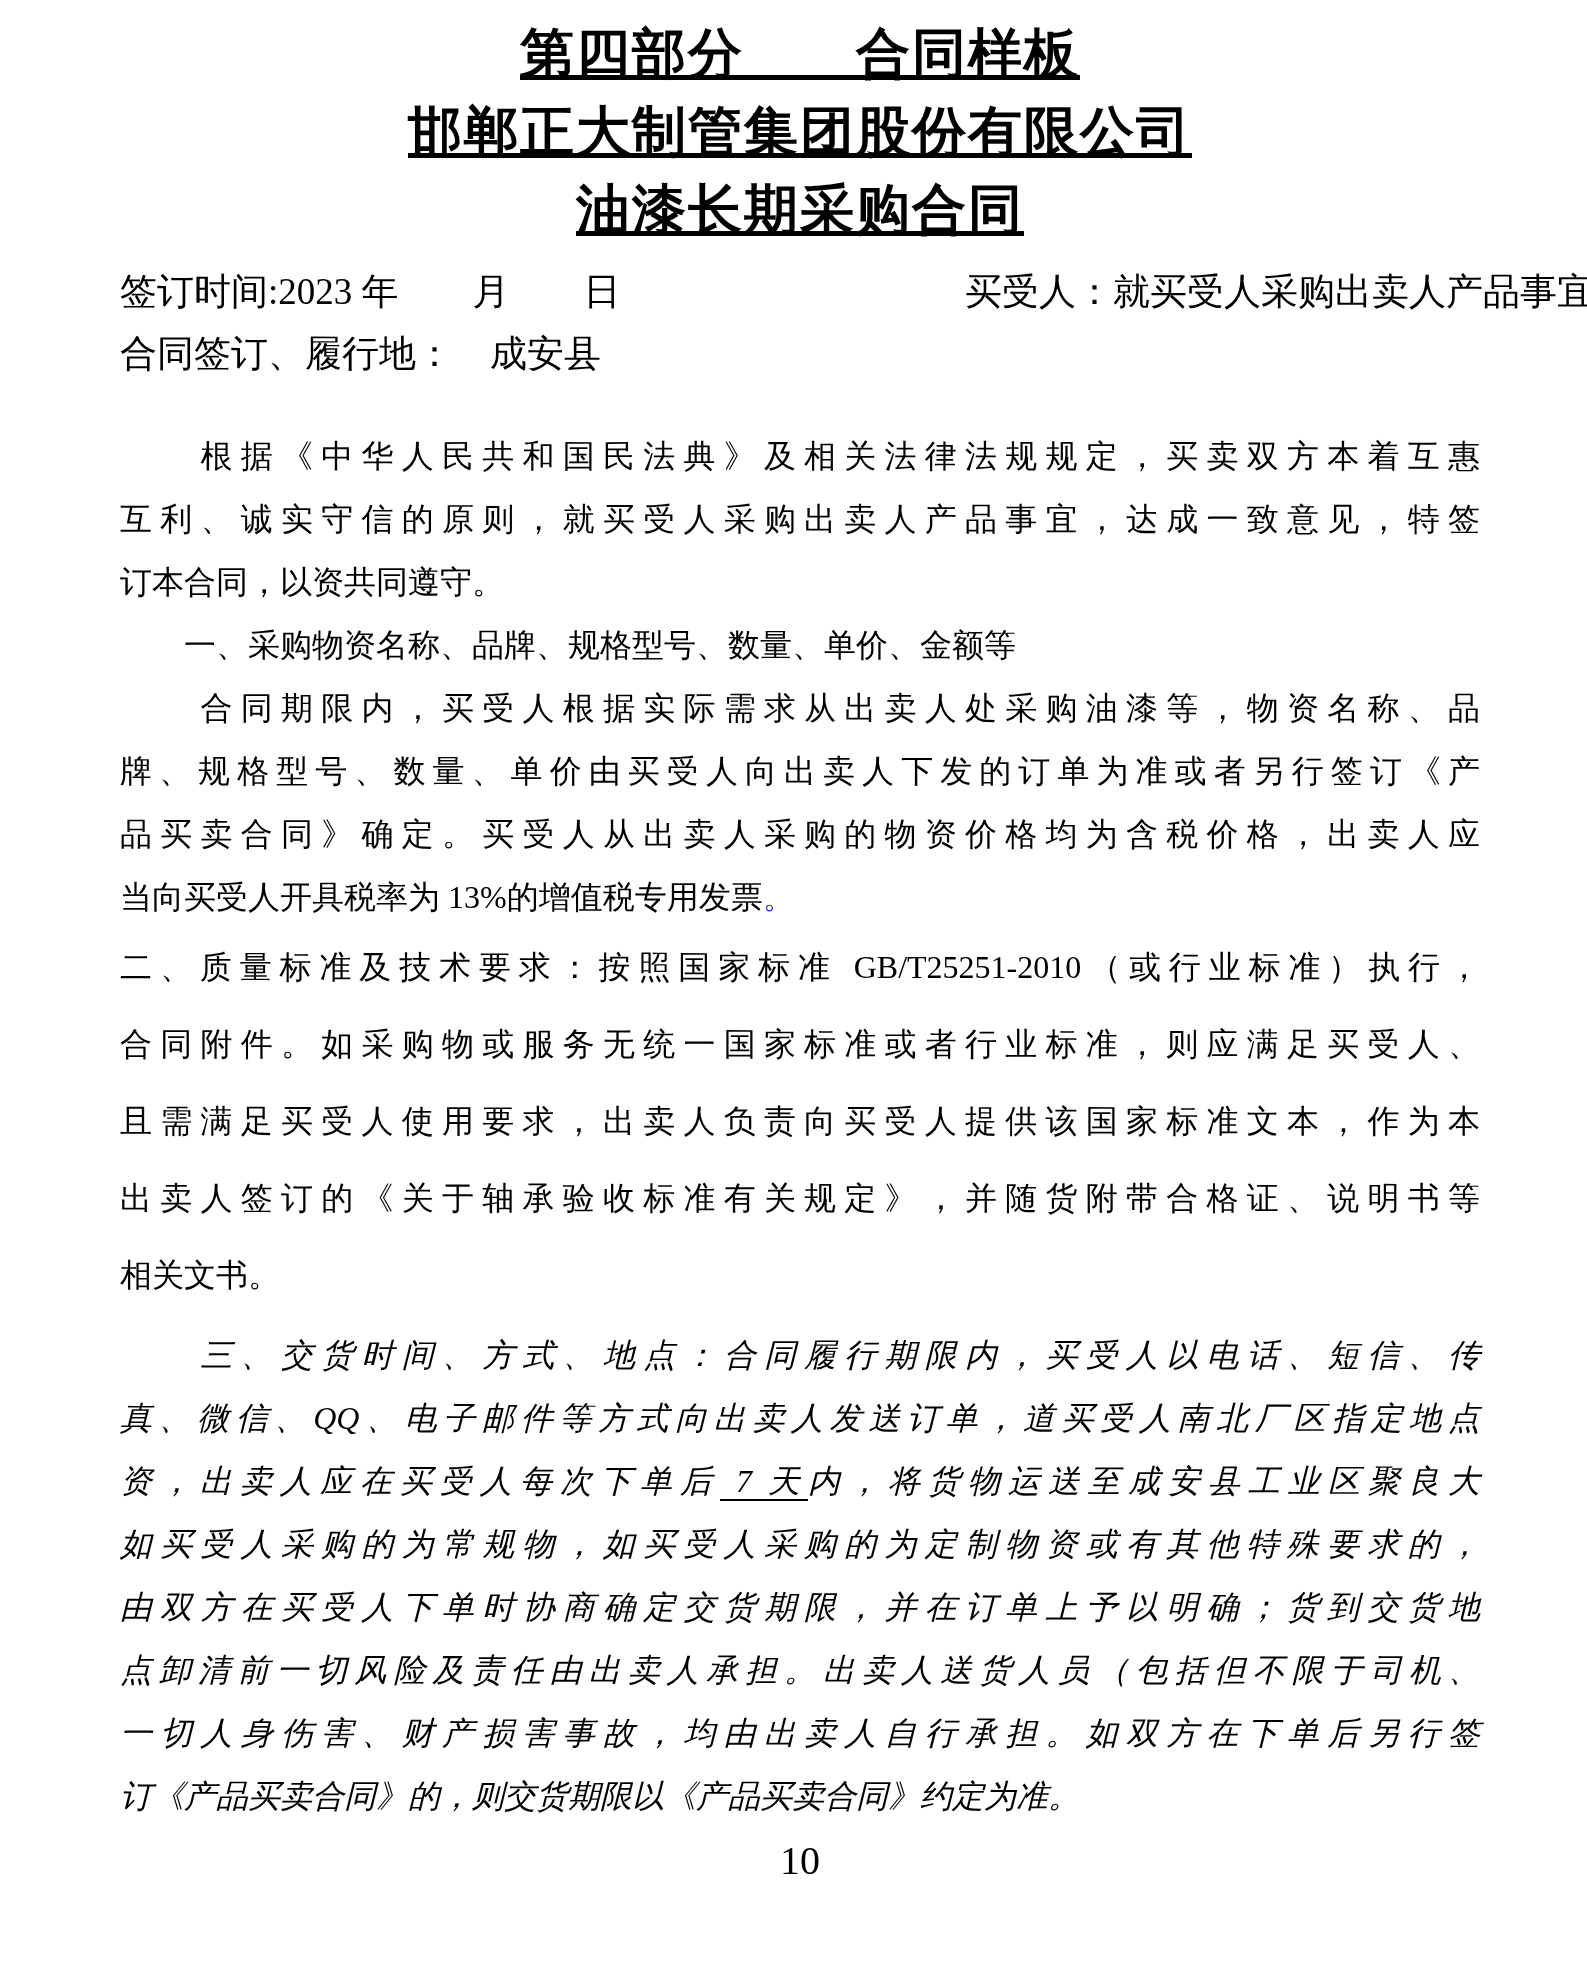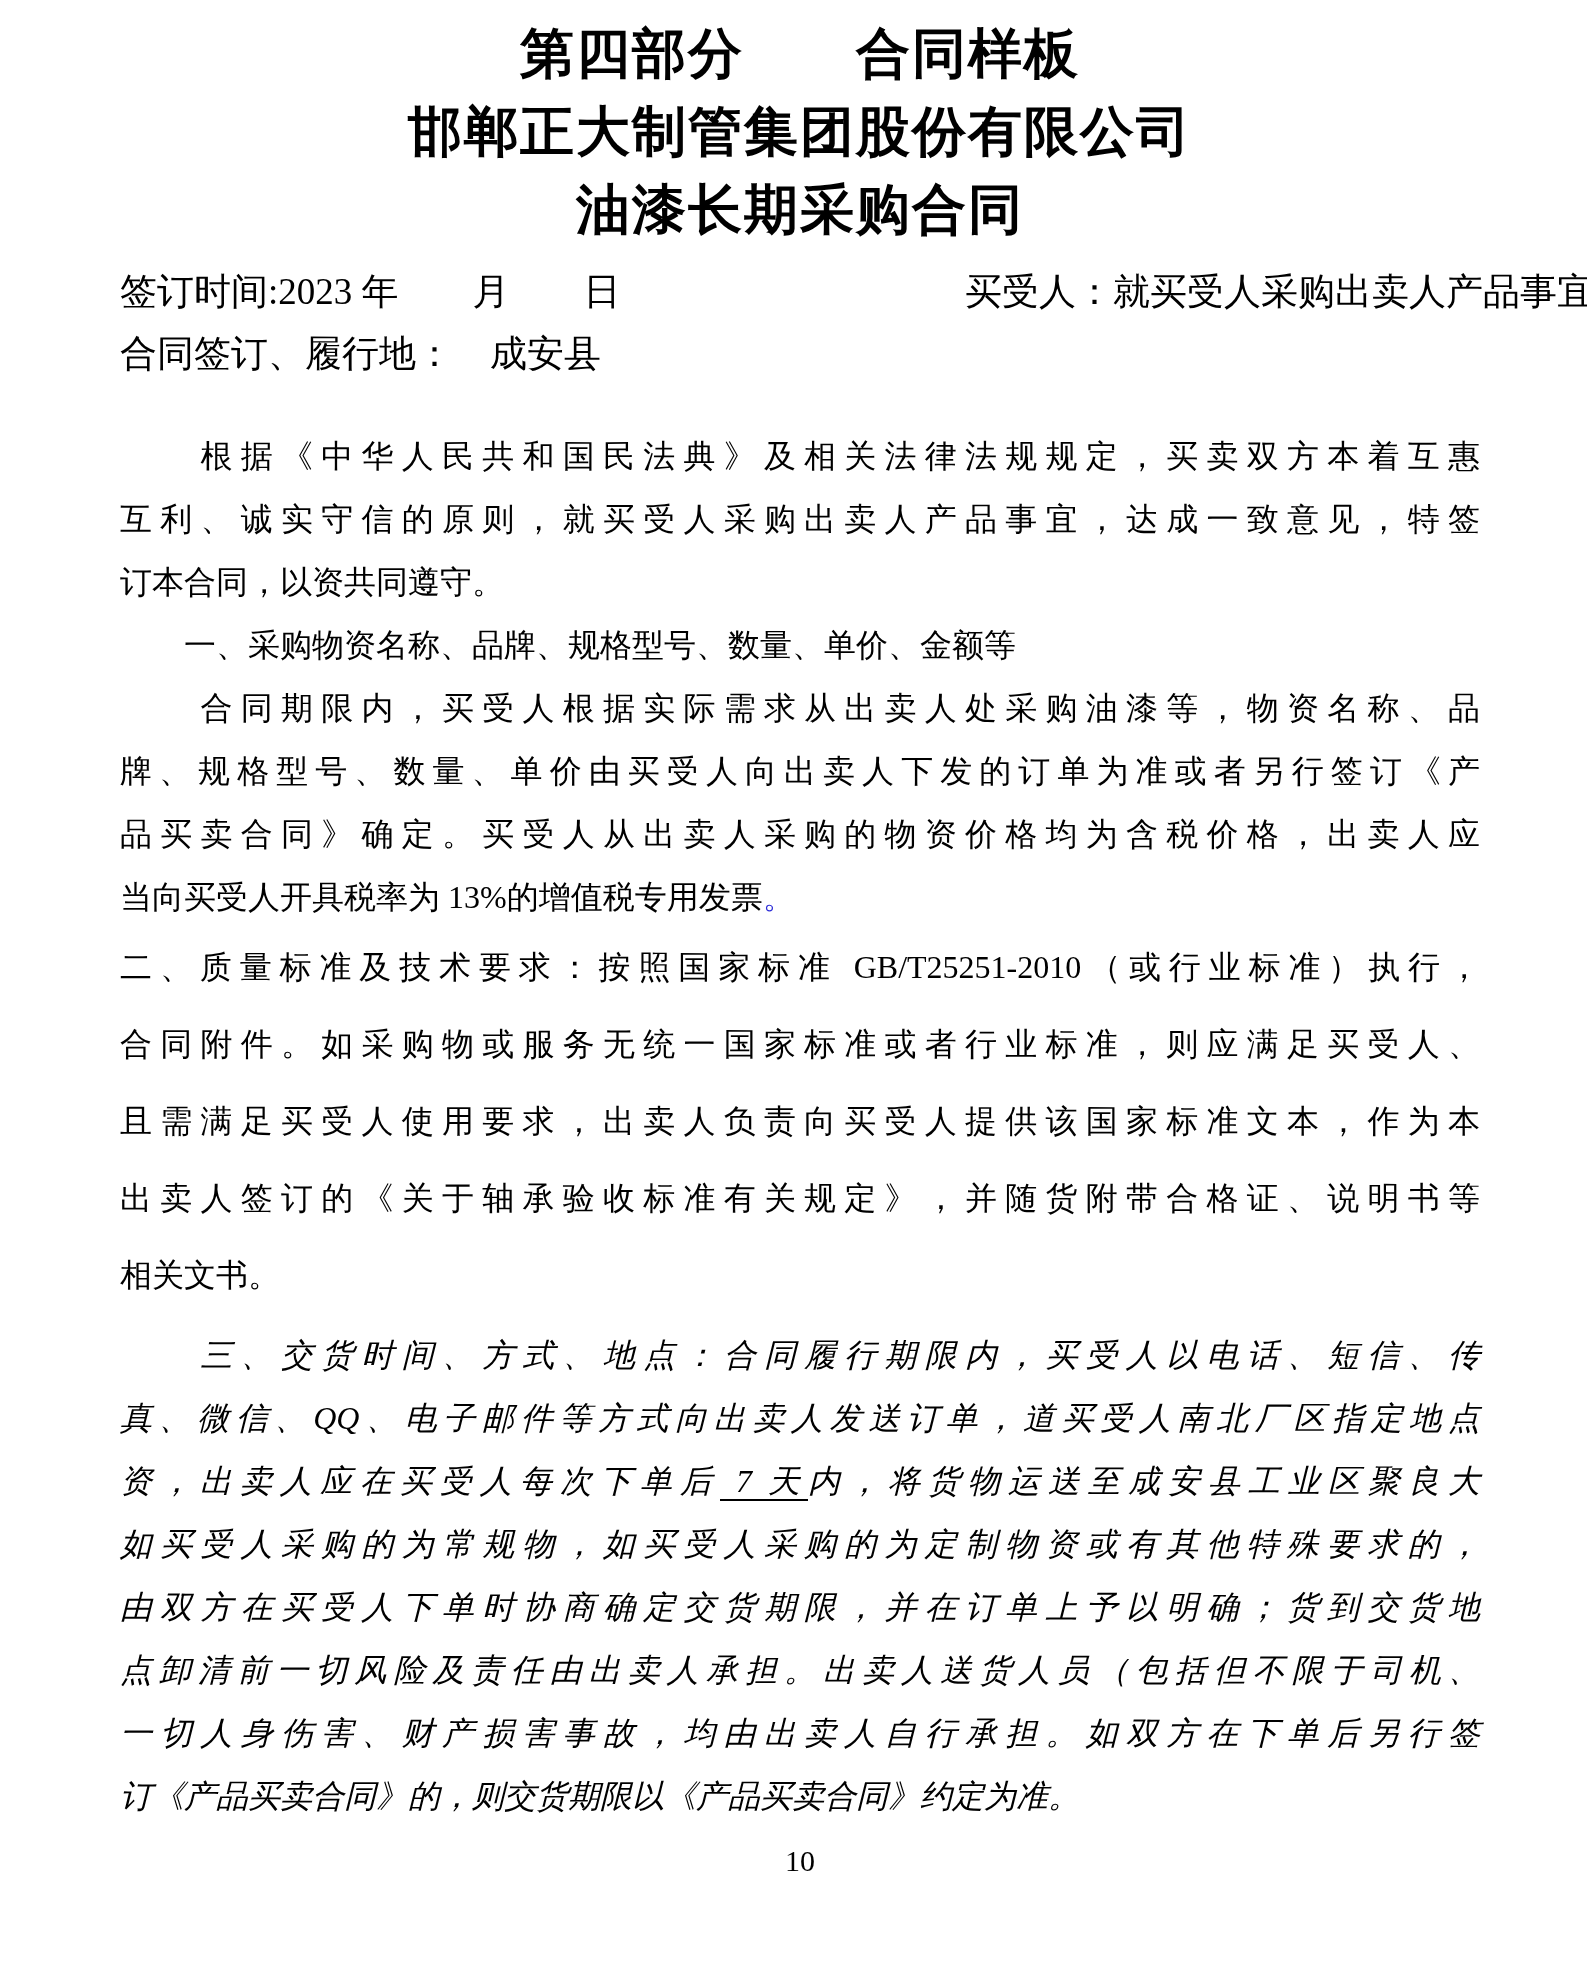--- a/index.html
+++ b/index.html
@@ -10,21 +10,21 @@
     color: #000000;
     font-family: "Liberation Serif", "DejaVu Serif", serif;
     overflow: hidden;
   }
   .page {
     box-sizing: border-box;
     width: 1587px;
     height: 1987px;
     padding: 15px 107px 0 120px;
   }
-  .title-block { text-align: center; margin-bottom: 12px; }
+  .title-block { text-align: center; margin-bottom: 12px; text-decoration: underline; }
   .title-line {
     font-size: 54px;
     font-weight: 700;
     line-height: 78px;
     letter-spacing: 2px;
     white-space: nowrap;
   }
   .meta-block {
     display: grid;
     grid-template-columns: 845px 1fr;
@@ -42,21 +42,21 @@
   .para .line.last { text-align-last: left; }
   .para.normal .line { line-height: 63px; }
   .para.wide .line { line-height: 77px; }
   .u {
     text-decoration: underline;
     text-decoration-thickness: 2px;
     text-underline-offset: 7px;
   }
   .pagenum {
     text-align: center;
-    font-size: 30px;
+    font-size: 40px;
     line-height: 30px;
     margin-top: 18px;
   }
 </style>
 </head>
 <body>
 
 <div class="page">
 
   <div class="title-block">

